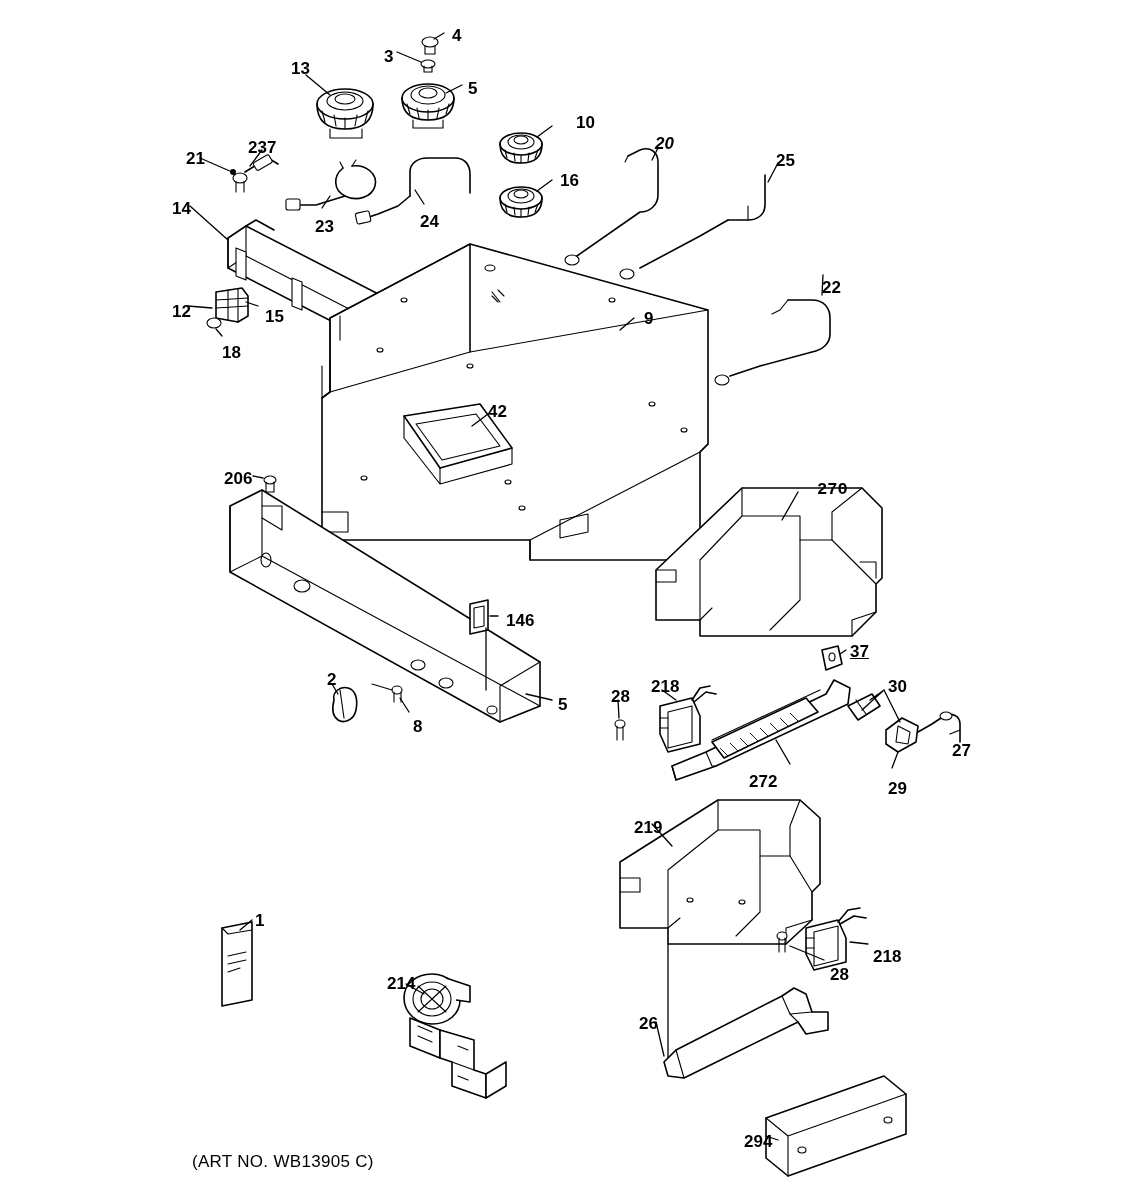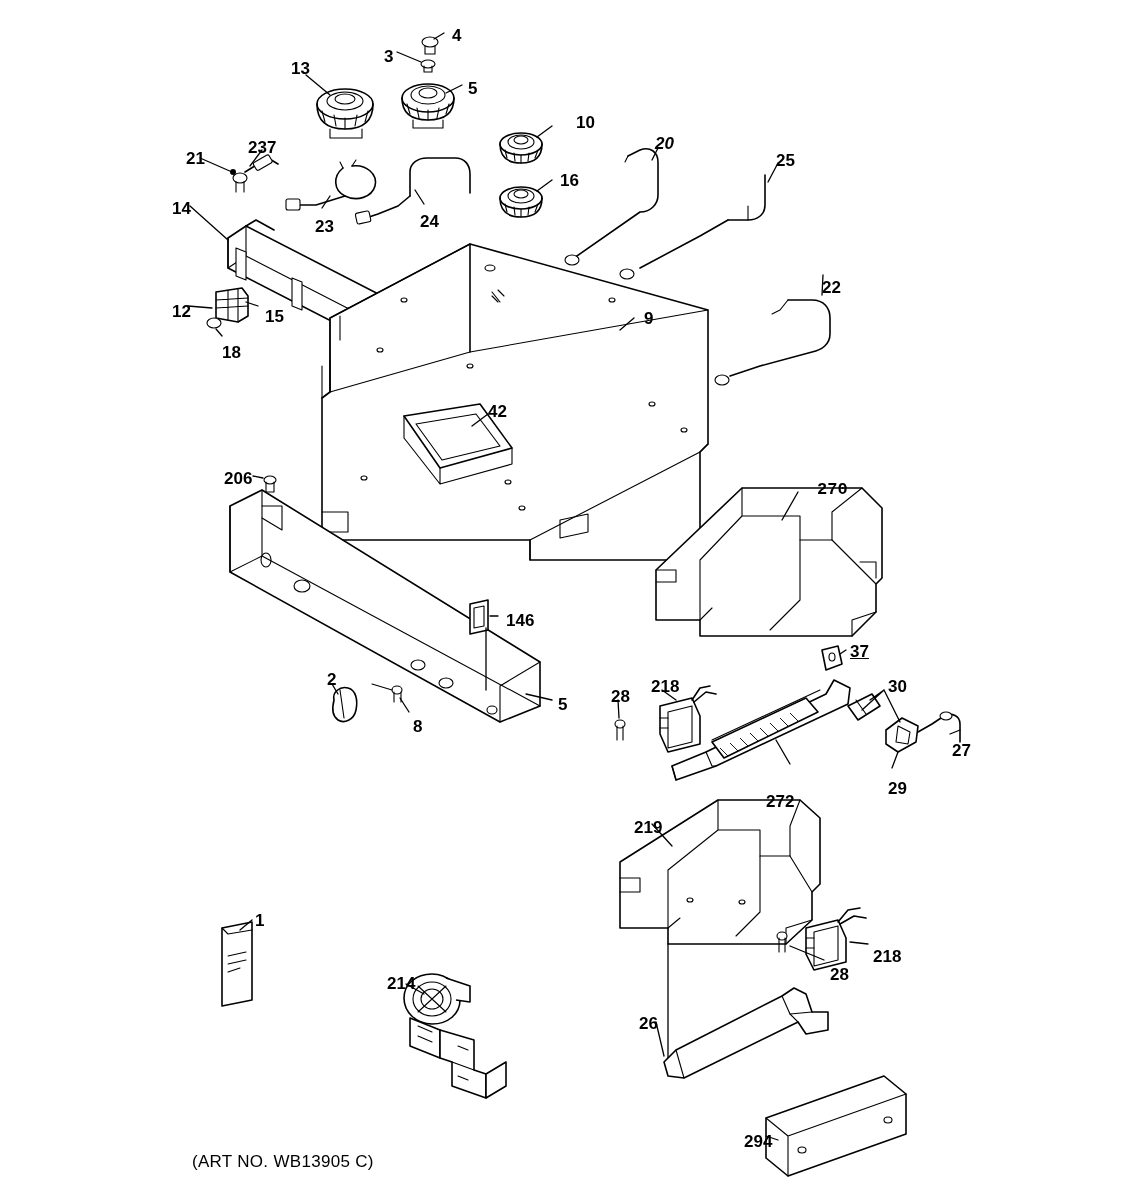--- a/index.html
+++ b/index.html
@@ -424,21 +424,21 @@
   <div class="callout" style="left:817px; top:481px;font-family:Liberation Mono, monospace;">270</div>
   <div class="callout" style="left:506px; top:612px;">146</div>
   <div class="callout" style="left:850px; top:643px;text-decoration:underline;">37</div>
   <div class="callout" style="left:651px; top:678px;">218</div>
   <div class="callout" style="left:888px; top:678px;">30</div>
   <div class="callout" style="left:327px; top:671px;">2</div>
   <div class="callout" style="left:611px; top:688px;">28</div>
   <div class="callout" style="left:558px; top:696px;">5</div>
   <div class="callout" style="left:413px; top:718px;">8</div>
   <div class="callout" style="left:952px; top:742px;">27</div>
-  <div class="callout" style="left:766px; top:773px;margin-top:20px;">272</div>
+  <div class="callout" style="left:749px; top:773px;">272</div>
   <div class="callout" style="left:888px; top:780px;">29</div>
   <div class="callout" style="left:634px; top:819px;">219</div>
   <div class="callout" style="left:255px; top:912px;">1</div>
   <div class="callout" style="left:873px; top:948px;">218</div>
   <div class="callout" style="left:830px; top:966px;">28</div>
   <div class="callout" style="left:387px; top:975px;">214</div>
   <div class="callout" style="left:639px; top:1015px;">26</div>
   <div class="callout" style="left:744px; top:1133px;">294</div>
 
   <div id="art-number">(ART NO. WB13905 C)</div>

